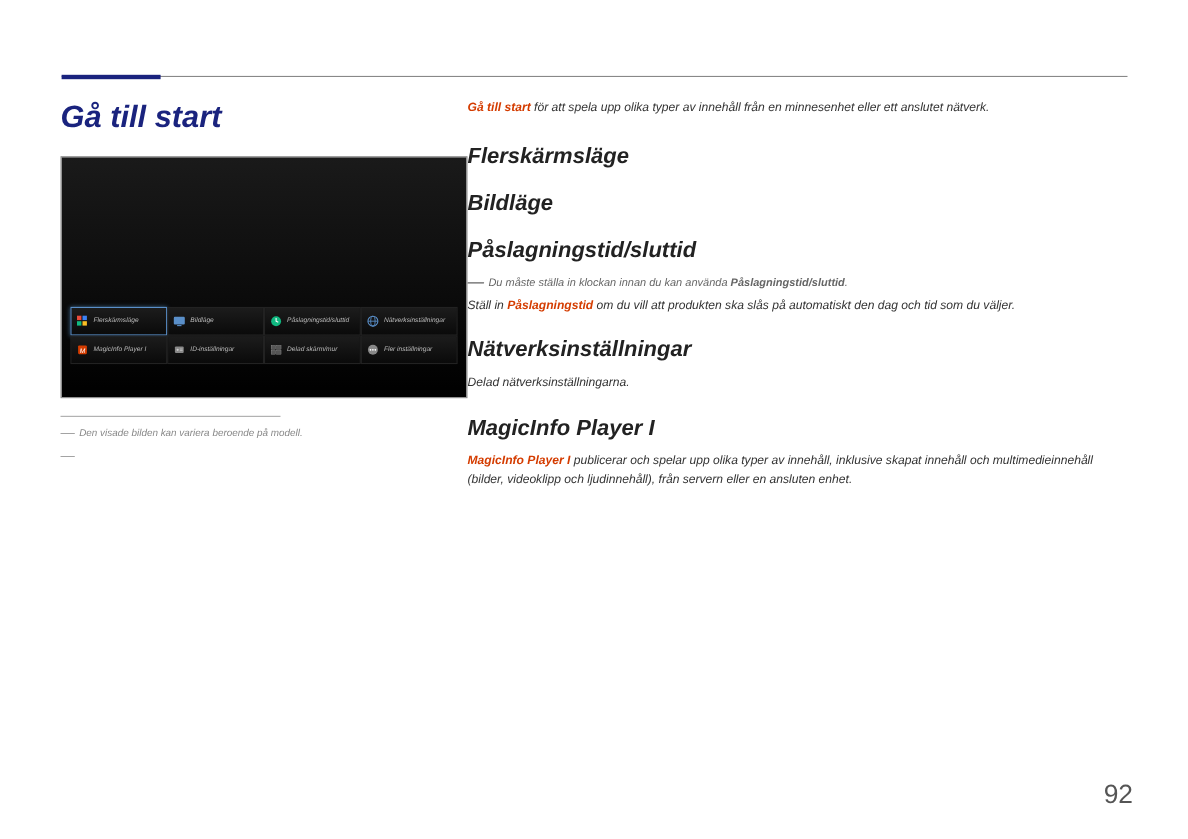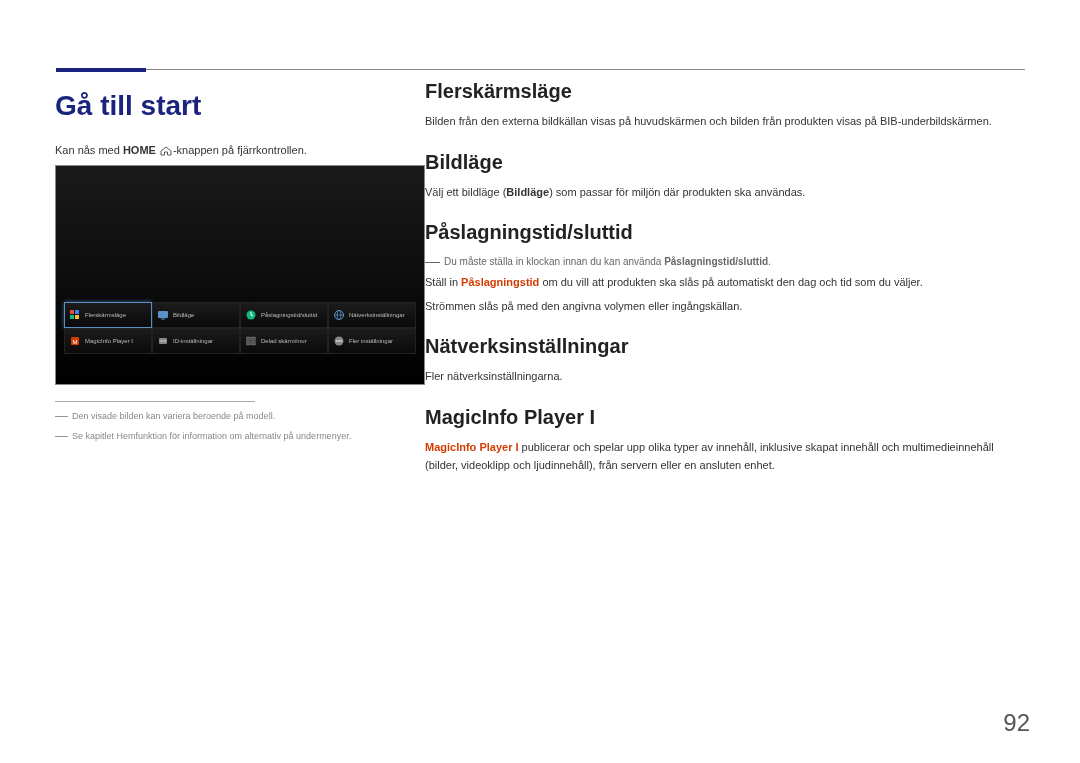--- a/index.html
+++ b/index.html
@@ -11,20 +11,21 @@
   body {
     font-family: Arial, Helvetica, sans-serif;
     background: #ffffff;
     width: 1080px;
     height: 763px;
     position: relative;
   }
   
   .page-container {
     padding: 60px 32px 30px 55px;
+    font-style: italic;
   }
   
   .left-column {
     float: left;
     width: 370px;
     padding-right: 30px;
   }
   
   .right-column {
     float: left;
@@ -228,26 +229,20 @@
 <body>
 
 <div class="upper-rule"></div>
 <div class="full-rule"></div>
 
 <div class="page-container">
 
   <div class="left-column">
     <h1 class="main-title">Gå till start</h1>
 
-    <p class="small-text">
-      <span>Kan nås med </span><b>HOME</b>
-      <svg class="menu-icon" width="12" height="10" viewBox="0 0 12 10">
-          <path d="M1 5 L6 1 L11 5 L11 9 L7.5 9 L7.5 6 L4.5 6 L4.5 9 L1 9 Z" fill="none" stroke="#333" stroke-width="0.8"></path>
-        </svg><span>-knappen på fjärrkontrollen.</span>
-    </p>
 
 
     <div class="screenshot-box">
       <div class="menu-bar">
         <div class="menu-row">
           <div class="menu-item selected">
             <svg class="menu-item-icon" viewBox="0 0 12 12">
                 <rect x="1" y="1" width="4" height="4" fill="#e94b3c"></rect>
                 <rect x="6" y="1" width="4" height="4" fill="#3b82f6"></rect>
                 <rect x="1" y="6" width="4" height="4" fill="#10b981"></rect>
@@ -317,46 +312,43 @@
       </div>
     </div>
 
     <div class="footnote-divider"></div>
     <div class="footnote">
       <span class="footnote-dash">―</span>
       <span>Den visade bilden kan variera beroende på modell.</span>
     </div>
     <div class="footnote">
       <span class="footnote-dash">―</span>
-      <span>Se kapitlet Hemfunktion för information om alternativ på undermenyer.</span>
     </div>
   </div>
 
   <div class="right-column">
+    <p class="intro-text">
+      <span class="orange-bold">Gå till start</span><span> för att spela upp olika typer av innehåll från en minnesenhet eller ett anslutet nätverk.</span>
+    </p>
 
     <h2 class="section-heading">Flerskärmsläge</h2>
-    <p class="section-body">Bilden från den externa bildkällan visas på huvudskärmen och bilden från produkten visas på BIB-underbildskärmen.</p>
 
     <h2 class="section-heading">Bildläge</h2>
-    <p class="section-body">
-      <span>Välj ett bildläge (</span><span class="bold">Bildläge</span><span>) som passar för miljön där produkten ska användas.</span>
-    </p>
 
     <h2 class="section-heading">Påslagningstid/sluttid</h2>
     <div class="note-line">
       <span class="note-dash">―</span>
       <span><span>Du måste ställa in klockan innan du kan använda </span><b>Påslagningstid/sluttid</b><span>.</span></span>
     </div>
     <p class="section-body">
       <span>Ställ in </span><span class="orange-bold">Påslagningstid</span><span> om du vill att produkten ska slås på automatiskt den dag och tid som du väljer.</span>
     </p>
-    <p class="section-body">Strömmen slås på med den angivna volymen eller ingångskällan.</p>
 
     <h2 class="section-heading">Nätverksinställningar</h2>
-    <p class="section-body">Fler nätverksinställningarna.</p>
+    <p class="section-body">Delad nätverksinställningarna.</p>
 
     <h2 class="section-heading">MagicInfo Player I</h2>
     <p class="section-body">
       <span class="orange-bold">MagicInfo Player I</span><span> publicerar och spelar upp olika typer av innehåll, inklusive skapat innehåll och multimedieinnehåll (bilder, videoklipp och ljudinnehåll), från servern eller en ansluten enhet.</span>
     </p>
   </div>
 
 </div>
 
 <div class="page-number">92</div>

